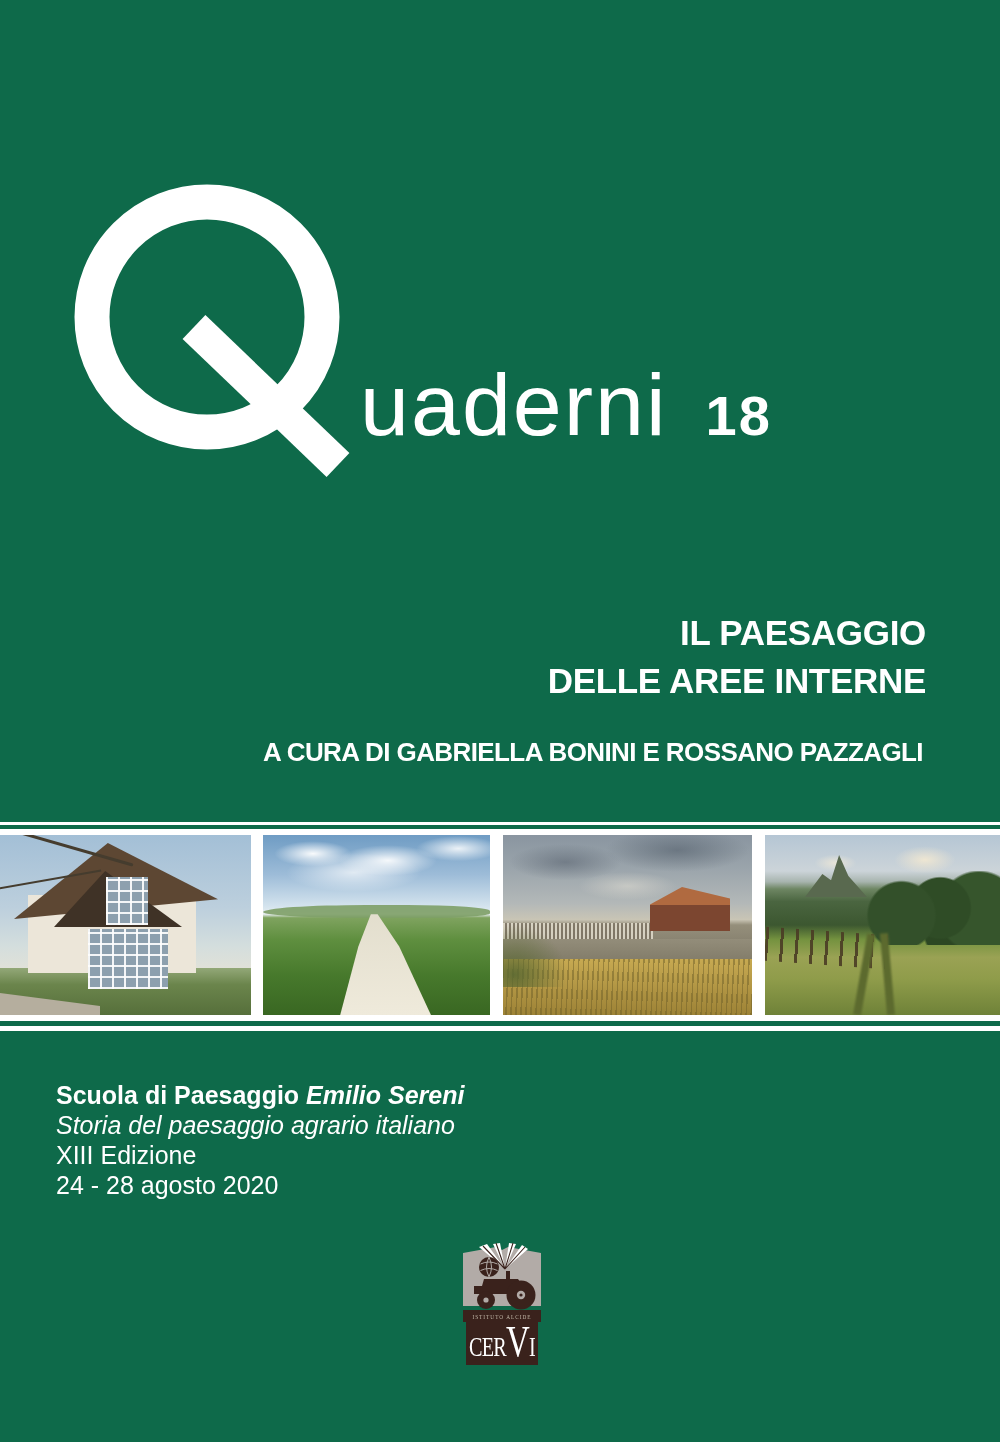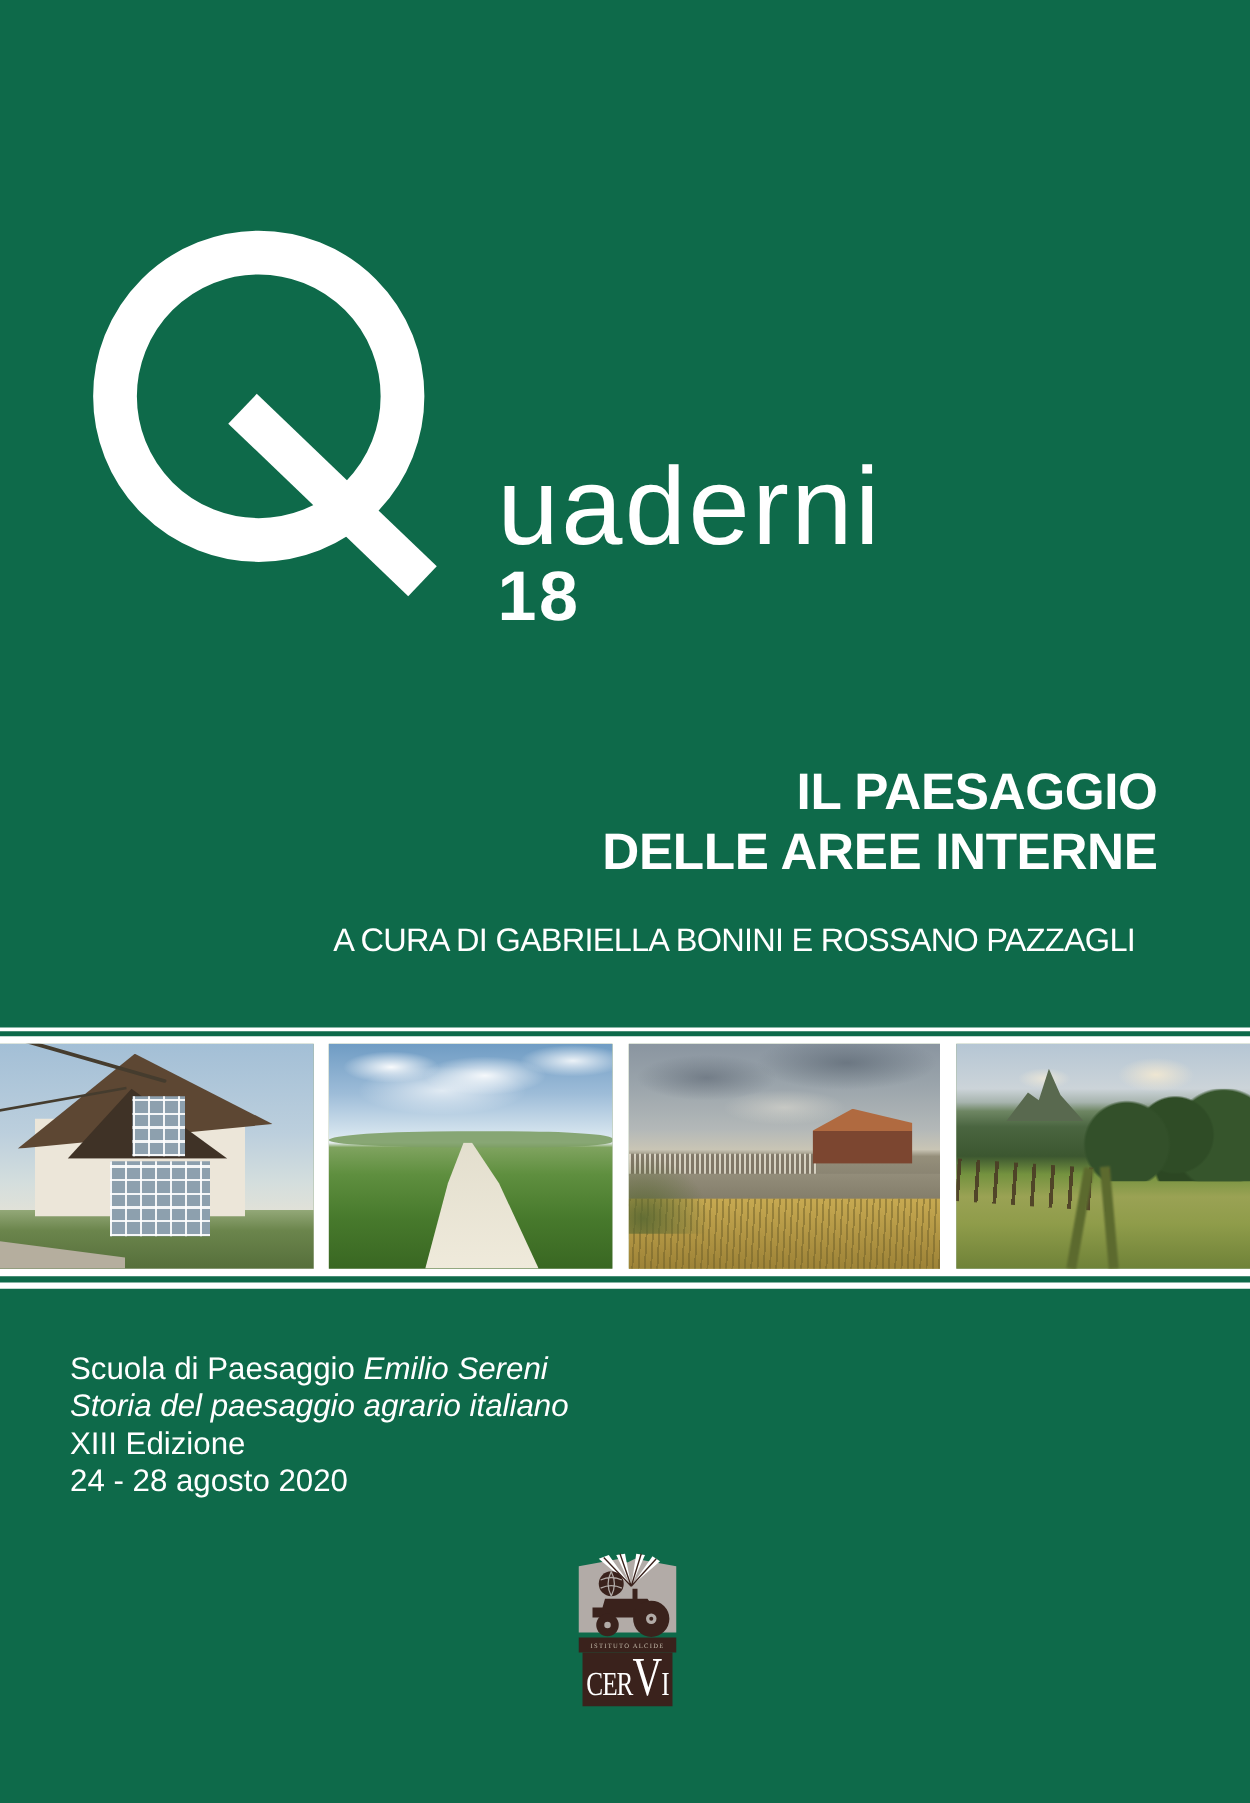--- a/index.html
+++ b/index.html
@@ -7,33 +7,33 @@
     position:relative;width:1000px;height:1442px;overflow:hidden;
     background:#0e6a4a;
     font-family:"Liberation Sans","DejaVu Sans",sans-serif;
     color:#ffffff;
   }
 
   
   .q-mark{position:absolute;left:73px;top:183px;overflow:visible;}
   .masthead-text{
     position:absolute;left:360px;top:361px;display:flex;align-items:baseline;
-    color:#fff;white-space:pre;flex-direction:column;
+    color:#fff;white-space:pre;
   }
   .series-rest{font-size:88px;font-weight:400;letter-spacing:2px;line-height:1;}
   .issue-number{font-size:56px;font-weight:700;letter-spacing:2px;margin-left:38px;line-height:1;}
 
   
   .title{
     position:absolute;right:74px;top:609px;text-align:right;
-    font-size:41px;font-weight:700;line-height:48px;letter-spacing:-.3px;
+    font-size:35px;font-weight:700;line-height:48px;letter-spacing:-.3px;
   }
   .byline{
-    position:absolute;right:92px;top:737px;
-    font-size:26px;font-weight:400;letter-spacing:-.6px;
+    position:absolute;right:77px;top:737px;
+    font-size:26px;font-weight:700;letter-spacing:-.6px;
   }
 
   
   .photo-band{position:absolute;left:0;top:822px;width:1000px;height:209px;background:#ffffff;}
   .stripe{position:absolute;left:0;right:0;background:#0e6a4a;}
   .stripe-top{top:3px;height:4px;}
   .stripe-bottom{bottom:5px;height:5px;}
   .photo-row{position:absolute;left:0;top:13px;height:180px;display:flex;}
   .photo{position:relative;height:180px;overflow:hidden;background:#88a27a;}
   .photo>div{position:absolute;}
@@ -97,21 +97,21 @@
     radial-gradient(circle at 55% 50%,#2f4c26 0 32%,transparent 34%),
     radial-gradient(circle at 80% 55%,#36552c 0 30%,transparent 32%),
     radial-gradient(circle at 68% 78%,#2c4723 0 30%,transparent 32%);}
   .p4-fence{left:0;top:96px;width:122px;height:34px;transform:rotate(4deg);opacity:.9;
     background:repeating-linear-gradient(90deg,#4a3b24 0 3px,transparent 3px 15px);}
   .p4-track1{left:88px;bottom:0;width:8px;height:82px;background:#5c6a2e;transform:rotate(10deg);transform-origin:bottom;filter:blur(1px);}
   .p4-track2{left:122px;bottom:0;width:8px;height:82px;background:#5c6a2e;transform:rotate(-5deg);transform-origin:bottom;filter:blur(1px);}
 
   
   .event{position:absolute;left:56px;top:1080px;font-size:25px;line-height:30px;}
-  .event .l1{font-weight:400;}
+  .event .l1{font-weight:700;}
   .event .l1 .it{font-style:italic;}
   .event .l2{font-style:italic;}
 
   
   .logo{position:absolute;left:450px;top:1243px;width:78px;height:122px;margin-left:13px;}
   .logo svg{display:block;overflow:visible;}
   .logo-bar-text{font-family:"Liberation Serif","DejaVu Serif",serif;letter-spacing:1px;}
   .logo-cervi-text{font-family:"Liberation Serif","DejaVu Serif",serif;letter-spacing:-1px;}
 
   

